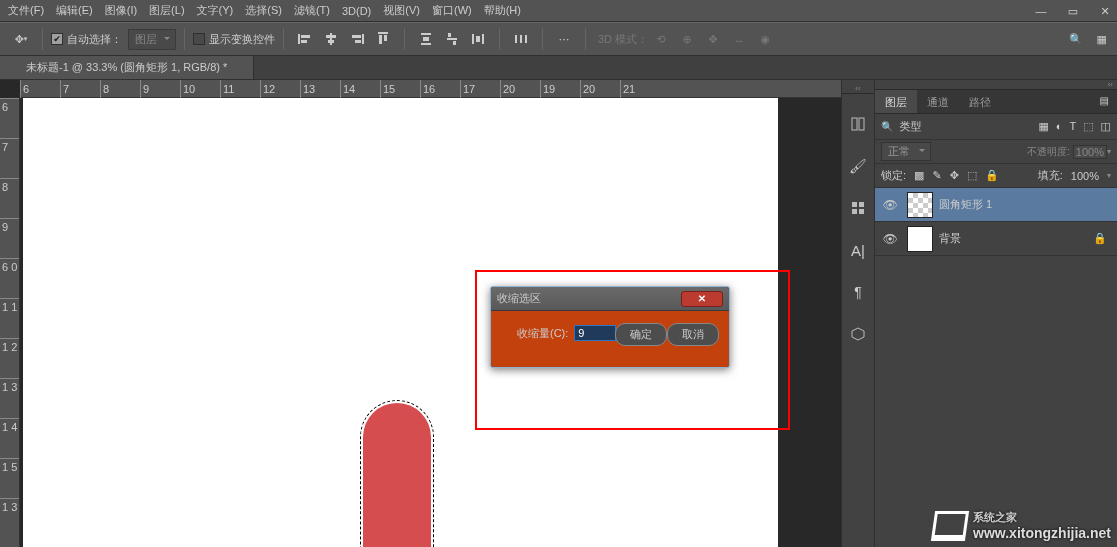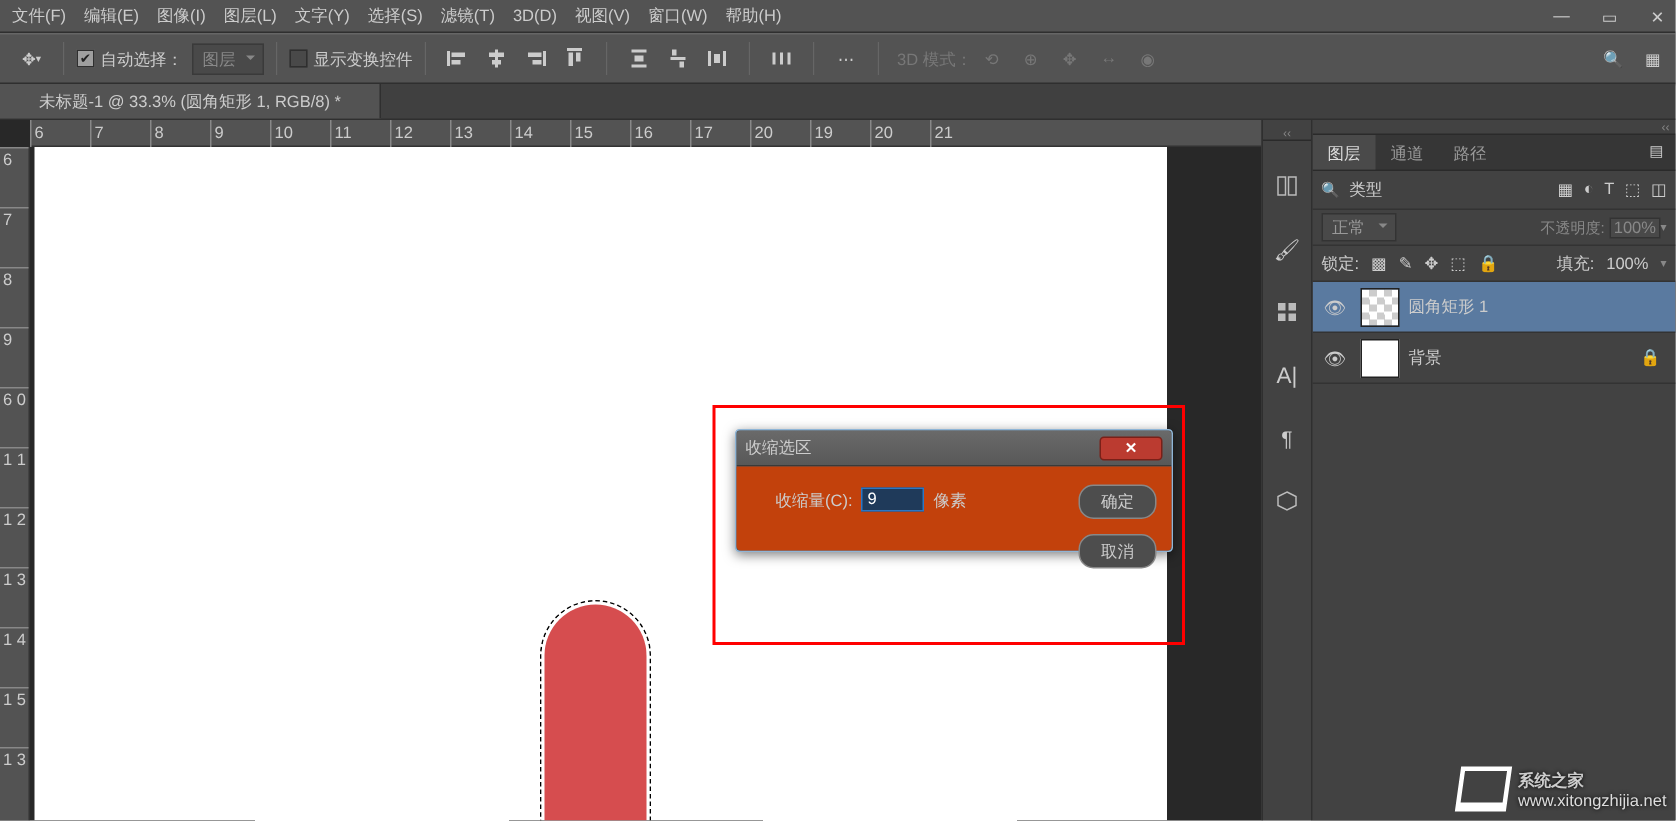--- a/index.html
+++ b/index.html
@@ -21,29 +21,29 @@
 .main{display:flex;height:467px;}
 .canvaszone{flex:1;position:relative;background:#282828;overflow:hidden}
 .ruler-h{position:absolute;left:20px;top:0;right:0;height:18px;background:#535353;border-bottom:1px solid #333;color:#aaa;font-size:9px;display:flex}
 .ruler-h div{width:40px;border-left:1px solid #888;padding-left:2px;height:18px;line-height:18px}
 .ruler-v{position:absolute;left:0;top:18px;width:20px;bottom:0;background:#535353;border-right:1px solid #333;font-size:9px}
 .ruler-v div{height:40px;border-top:1px solid #888;padding-top:2px;padding-left:2px}
 .canvas{position:absolute;left:23px;top:18px;width:755px;height:449px;background:#fff;}
 .shape{position:absolute;left:340px;top:305px;width:68px;height:190px;border-radius:34px;background:#d64d4f;}
 .marq{position:absolute;left:337px;top:302px;width:74px;height:196px;border-radius:37px;border:1px dashed #000;}
 .redbox{position:absolute;left:475px;top:190px;width:315px;height:160px;border:2px solid red;}
-.dialog{position:absolute;left:490px;top:206px;width:292px;background:#535353;border:1px solid #8fb5d6;box-shadow:0 2px 8px rgba(0,0,0,.5);border-radius:3px}
+.dialog{position:absolute;left:490px;top:206px;width:240px;background:#535353;border:1px solid #8fb5d6;box-shadow:0 2px 8px rgba(0,0,0,.5);border-radius:3px}
 .dlgtitle{height:24px;background:linear-gradient(#6a6a6a,#585858);display:flex;align-items:center;padding:0 6px;border-bottom:1px solid #3a3a3a;border-radius:3px 3px 0 0}
 .dlgtitle .x{margin-left:auto;background:#bb3b30;border:1px solid #7a2018;border-radius:3px;width:42px;height:16px;display:flex;align-items:center;justify-content:center;color:#fff;font-size:10px;font-weight:bold}
 .dlgbody{padding:14px 10px;background:#c2410c;border-radius:0 0 3px 3px}
 .dlgrow{display:flex;align-items:center;margin-bottom:12px}
 .dlgrow label{margin-right:6px}
 .dlgrow input{width:42px;background:#1f3a5a;border:1px solid #2a77c5;color:#fff;padding:1px 3px}
 .dlgrow .unit{margin-left:6px}
-.dlgbtns{position:absolute;right:10px;top:36px;display:flex;flex-direction:column;gap:10px}
+.dlgbtns{position:absolute;right:10px;top:36px;display:flex;flex-direction:row;}
 .dlgbtn{background:#4d4d4d;border:1px solid #888;border-radius:10px;padding:3px 14px;text-align:center}
 .toolstrip{width:34px;background:#424242;border-left:1px solid #2f2f2f;border-right:1px solid #2f2f2f;display:flex;flex-direction:column;align-items:center;padding-top:4px;gap:18px;position:relative}
 .toolstrip .t{width:32px;height:24px;display:flex;align-items:center;justify-content:center;font-size:14px}
 .strip-collapse{height:10px;border-bottom:1px solid #2a2a2a;color:#888;font-size:8px;text-align:center;width:100%}
 .panels{width:242px;background:#424242;display:flex;flex-direction:column}
 .paneltabs{height:24px;background:#363636;display:flex;border-bottom:1px solid #2a2a2a}
 .paneltabs .pt{padding:5px 10px;color:#999}
 .paneltabs .pt.active{background:#4a4a4a;color:#ddd}
 .paneltabs .menu{margin-left:auto;padding:5px 8px;font-size:10px}
 .kindrow{height:26px;display:flex;align-items:center;padding:0 6px;gap:8px;background:#424242;border-bottom:1px solid #333}
@@ -60,21 +60,21 @@
 .layerlist{flex:1;background:#424242}
 .layer{height:34px;display:flex;align-items:center;padding:0 4px;border-bottom:1px solid #333}
 .layer.active{background:#5a7aa0}
 .layer .eye{width:22px;text-align:center;font-size:12px}
 .layer .thumb{width:26px;height:26px;border:1px solid #222;margin:0 6px;background:#fff}
 .layer .thumb.trans{background:repeating-conic-gradient(#ccc 0 25%,#fff 0 50%) 0 0/10px 10px}
 .layer .lock{margin-left:auto;margin-right:6px;font-size:11px}
 .watermark{position:absolute;right:6px;bottom:6px;display:flex;align-items:center;gap:6px;color:#fff;font-size:14px;font-weight:bold;text-shadow:0 0 3px #000}
 .watermark .logo{width:34px;height:30px;position:relative}
 .watermark .logo::before{content:"";position:absolute;inset:0;border:3px solid #fff;transform:skewX(-8deg);border-bottom-width:6px}
-.watermark small{display:block;font-size:11px;font-weight:normal;color:#ddd}
+.watermark small{display:block;font-size:14px;font-weight:bold;color:#ddd}
 svg{display:block}
 </style>
 </head>
 <body>
 
 <div class="menubar">
   <span>文件(F)</span>
   <span>编辑(E)</span>
   <span>图像(I)</span>
   <span>图层(L)</span>

